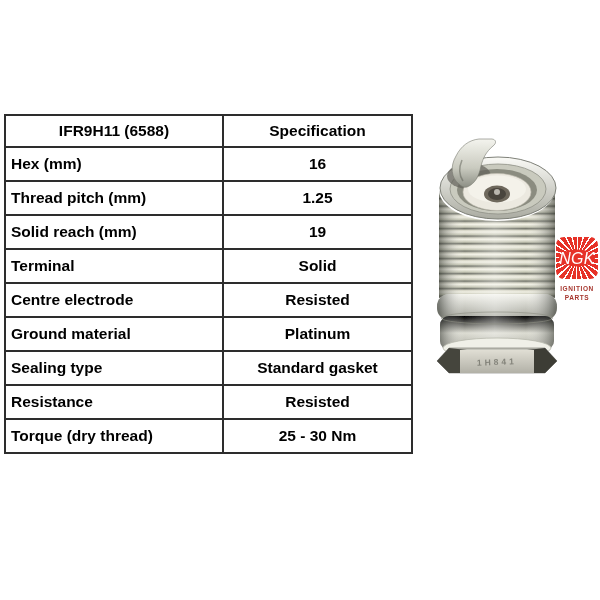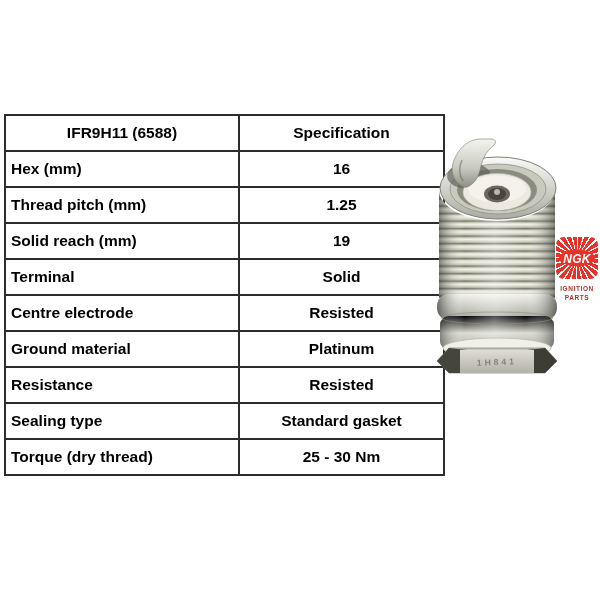--- a/index.html
+++ b/index.html
@@ -17,21 +17,21 @@
     position: absolute; left: 4px; top: 114px;
     width: 403px;
     border-collapse: collapse;
     table-layout: fixed;
   }
   .spec-table th, .spec-table td {
     border: 2px solid #2d2d2d;
     font-weight: bold;
     font-size: 15.5px;
     color: #000;
-    padding: 8px;
+    padding: 0;
     vertical-align: middle;
     overflow: hidden;
     white-space: nowrap;
   }
   .spec-table thead tr { height: 32px; }
   .spec-table tbody tr { height: 34px; margin-top: 39px; }
   .spec-table .c1 { width: 216px; }
   .spec-table .c2 { width: 187px; margin-left: 36px; }
   .spec-table th { text-align: center; }
   .spec-table td.lbl { text-align: left; padding-left: 5px; }
@@ -51,23 +51,23 @@
   .ngk-oval {
     position: absolute; left: 50%; top: 50%;
     transform: translate(-50%, -50%);
     width: 36px; height: 17px;
     background: #e63228;
     border-radius: 50%;
     display: flex; align-items: center; justify-content: center;
   }
   .ngk-oval span {
     color: #ffffff;
-    font-weight: bold;
+    font-weight: normal;
     font-style: italic;
-    font-size: 12px;
+    font-size: 16px;
     letter-spacing: 0.3px;
     line-height: 1;
   }
   .ngk-tagline {
     position: absolute; left: 549px; top: 284px;
     width: 56px;
     text-align: center;
     color: #a6362e;
     font-weight: bold;
     font-size: 6.5px;
@@ -106,26 +106,26 @@
       </tr>
       <tr>
         <td class="lbl">Centre electrode</td>
         <td class="val">Resisted</td>
       </tr>
       <tr>
         <td class="lbl">Ground material</td>
         <td class="val">Platinum</td>
       </tr>
       <tr>
+        <td class="lbl">Sealing type</td>
+        <td class="val">Standard gasket</td>
+      </tr>
+      <tr>
         <td class="lbl">Resistance</td>
         <td class="val">Resisted</td>
-      </tr>
-      <tr>
-        <td class="lbl">Sealing type</td>
-        <td class="val">Standard gasket</td>
       </tr>
       <tr>
         <td class="lbl">Torque (dry thread)</td>
         <td class="val">25 - 30 Nm</td>
       </tr>
     </tbody>
   </table>
 
   <svg class="plug-svg" viewBox="0 0 130 250" xmlns="http://www.w3.org/2000/svg">
     <defs>

